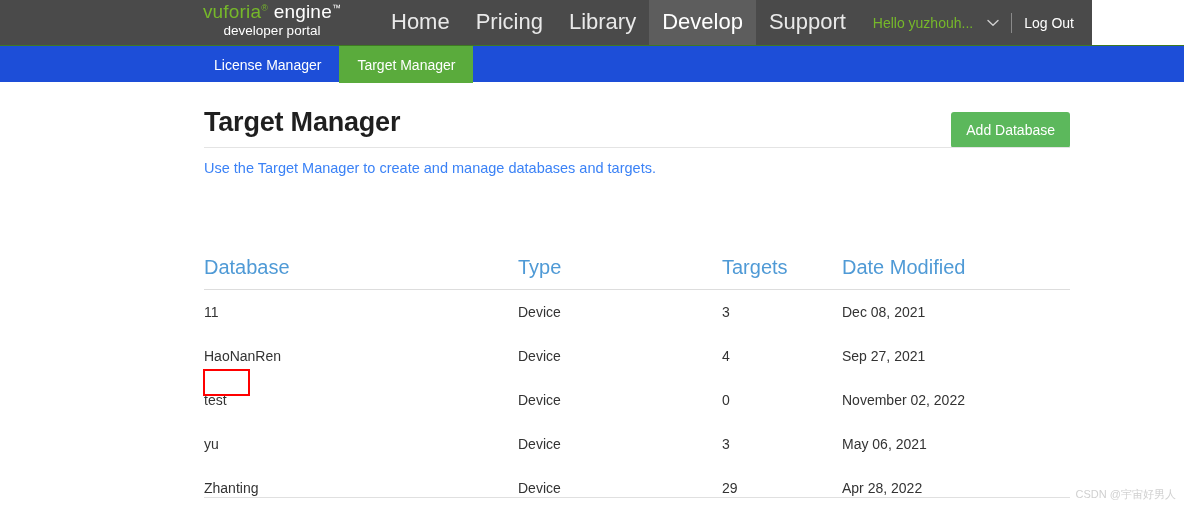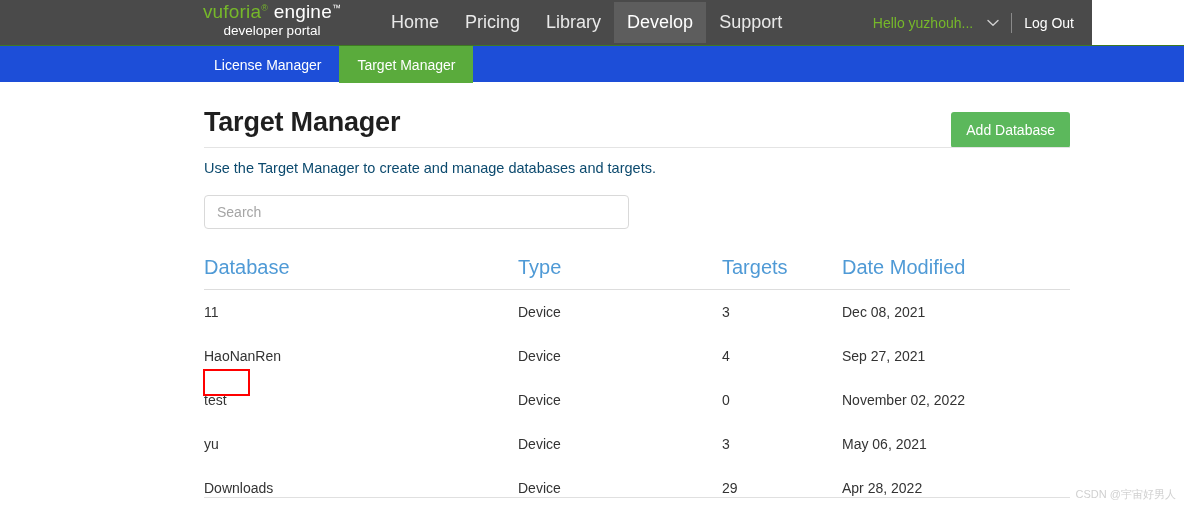--- a/index.html
+++ b/index.html
@@ -30,21 +30,21 @@
   .brand-engine { color: #ffffff; font-weight: 400; }
   .brand-line2 {
     color: #ffffff; font-size: 13.5px; margin-top: 3px; white-space: nowrap;
   }
 
   .mainnav {
     position: absolute; left: 378px; top: 0; height: 45px;
     display: flex; align-items: center; gap: 0;
   }
   .mainnav a {
-    color: #e9e9e9; font-size: 18px; text-decoration: none;
+    color: #e9e9e9; font-size: 22px; text-decoration: none;
     padding: 8px 13px; line-height: 1.2; white-space: nowrap;
   }
   .mainnav a.active {
     background: #5d5d5d; color: #ffffff;
     padding-top: 10px; padding-bottom: 10px;
   }
 
   .userzone {
     position: absolute; right: 18px; top: 0; height: 45px;
     display: flex; align-items: center; gap: 0;
@@ -97,21 +97,21 @@
     font-family: Liberation Sans, sans-serif;
     font-size: 14px; padding: 10px 15px;
     cursor: pointer; white-space: nowrap;
   }
   .hr-top {
     position: absolute; left: 0; top: 65px; width: 866px;
     height: 1px; background: #e4e4e4;
   }
   .lead {
     position: absolute; left: 0; top: 78px;
-    font-size: 14.5px; color: #0c4a6e; white-space: nowrap;
+    font-size: 14.5px; color: #3b82f6; white-space: nowrap;
   }
   .search-input {
     position: absolute; left: 0; top: 113px;
     width: 425px; height: 34px;
     border: 1px solid #d9d9d9; border-radius: 4px;
     padding: 6px 12px; font-size: 14px;
     font-family: "Liberation Sans", sans-serif;
     color: #333333; background: #ffffff; outline: none;
   }
   .search-input::placeholder { color: #a5a5a5; }
@@ -197,21 +197,20 @@
 <div class="content">
 
   <div class="title-row">
     <h1 class="page-title">Target Manager</h1>
     <button class="add-db-btn">Add Database</button>
     <div class="hr-top"></div>
   </div>
 
   <div class="lead">Use the Target Manager to create and manage databases and targets.</div>
 
-  <input class="search-input" type="text" placeholder="Search" style="">
 
   <div class="table-wrap">
     <table class="db-table">
       <colgroup>
         <col class="col-db">
           <col class="col-type">
           <col class="col-tgt">
           <col class="col-date">
       </colgroup>
       <thead>
@@ -256,21 +255,21 @@
           <td class="cell-db">
             <span>yu</span>
           </td>
           <td>Device</td>
           <td>3</td>
           <td>May 06, 2021</td>
         </tr>
 
         <tr>
           <td class="cell-db">
-            <span>Downloads</span>
+            <span>Zhanting</span>
           </td>
           <td>Device</td>
           <td>29</td>
           <td>Apr 28, 2022</td>
         </tr>
 
       </tbody>
     </table>
   </div>
 </div>

